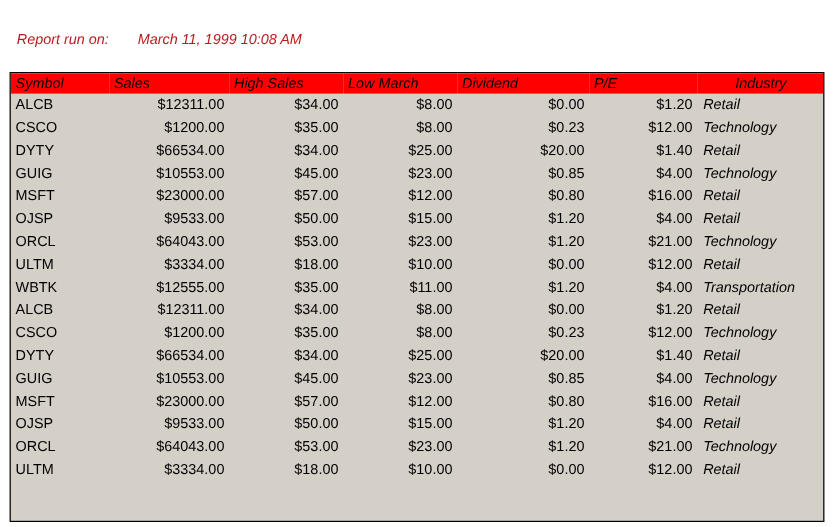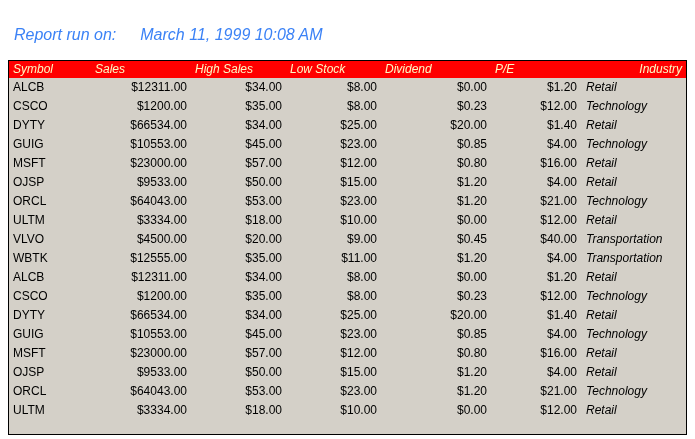--- a/index.html
+++ b/index.html
@@ -17,23 +17,23 @@
     position: relative;
     width: 695px;
     height: 439px;
     box-sizing: border-box;
     background: #ffffff;
   }
   .report-header {
     position: absolute;
     left: 14px;
     top: 26px;
-    font-size: 16px;
+    font-size: 12px;
     font-style: italic;
-    color: #3b82f6;
+    color: #b91c1c;
     white-space: nowrap;
   }
   .report-header .label {
     display: inline-block;
   }
   .report-header .value {
     display: inline-block;
     margin-left: 24px;
   }
   .grid-wrap {
@@ -49,34 +49,34 @@
   }
   table.grid {
     border-collapse: collapse;
     width: 100%;
     table-layout: fixed;
     font-size: 12px;
     color: #000000;
   }
   table.grid thead th {
     background: #ff0000;
-    color: #fef9c3;
+    color: #000000;
     font-weight: normal;
     font-style: italic;
     font-size: 12px;
     height: 17px;
     line-height: 17px;
     padding: 0 4px;
     border: 0;
     white-space: nowrap;
     overflow: hidden;
   }
   table.grid thead th.c-symbol { text-align: left; }
   table.grid thead th.num { text-align: left; }
-  table.grid thead th.c-industry { text-align: right; padding-left: 5px; }
+  table.grid thead th.c-industry { text-align: center; padding-left: 5px; }
 
   table.grid tbody td {
     height: 19px;
     line-height: 19px;
     padding: 0 4px;
     border: 0;
     white-space: nowrap;
     overflow: hidden;
     font-size: 12px;
   }
@@ -110,21 +110,21 @@
         <col class="w-low">
         <col class="w-div">
         <col class="w-pe">
         <col class="w-ind">
       </colgroup>
       <thead>
         <tr>
           <th class="c-symbol">Symbol</th>
           <th class="num">Sales</th>
           <th class="num">High Sales</th>
-          <th class="num">Low Stock</th>
+          <th class="num">Low March</th>
           <th class="num">Dividend</th>
           <th class="num">P/E</th>
           <th class="c-industry">Industry</th>
         </tr>
       </thead>
       <tbody>
           <tr>
             <td class="c-symbol">ALCB</td>
             <td class="num">$12311.00</td>
             <td class="num">$34.00</td>
@@ -190,29 +190,20 @@
           <tr>
             <td class="c-symbol">ULTM</td>
             <td class="num">$3334.00</td>
             <td class="num">$18.00</td>
             <td class="num">$10.00</td>
             <td class="num">$0.00</td>
             <td class="num">$12.00</td>
             <td class="c-industry">Retail</td>
           </tr>
           <tr>
-            <td class="c-symbol">VLVO</td>
-            <td class="num">$4500.00</td>
-            <td class="num">$20.00</td>
-            <td class="num">$9.00</td>
-            <td class="num">$0.45</td>
-            <td class="num">$40.00</td>
-            <td class="c-industry">Transportation</td>
-          </tr>
-          <tr>
             <td class="c-symbol">WBTK</td>
             <td class="num">$12555.00</td>
             <td class="num">$35.00</td>
             <td class="num">$11.00</td>
             <td class="num">$1.20</td>
             <td class="num">$4.00</td>
             <td class="c-industry">Transportation</td>
           </tr>
           <tr>
             <td class="c-symbol">ALCB</td>

